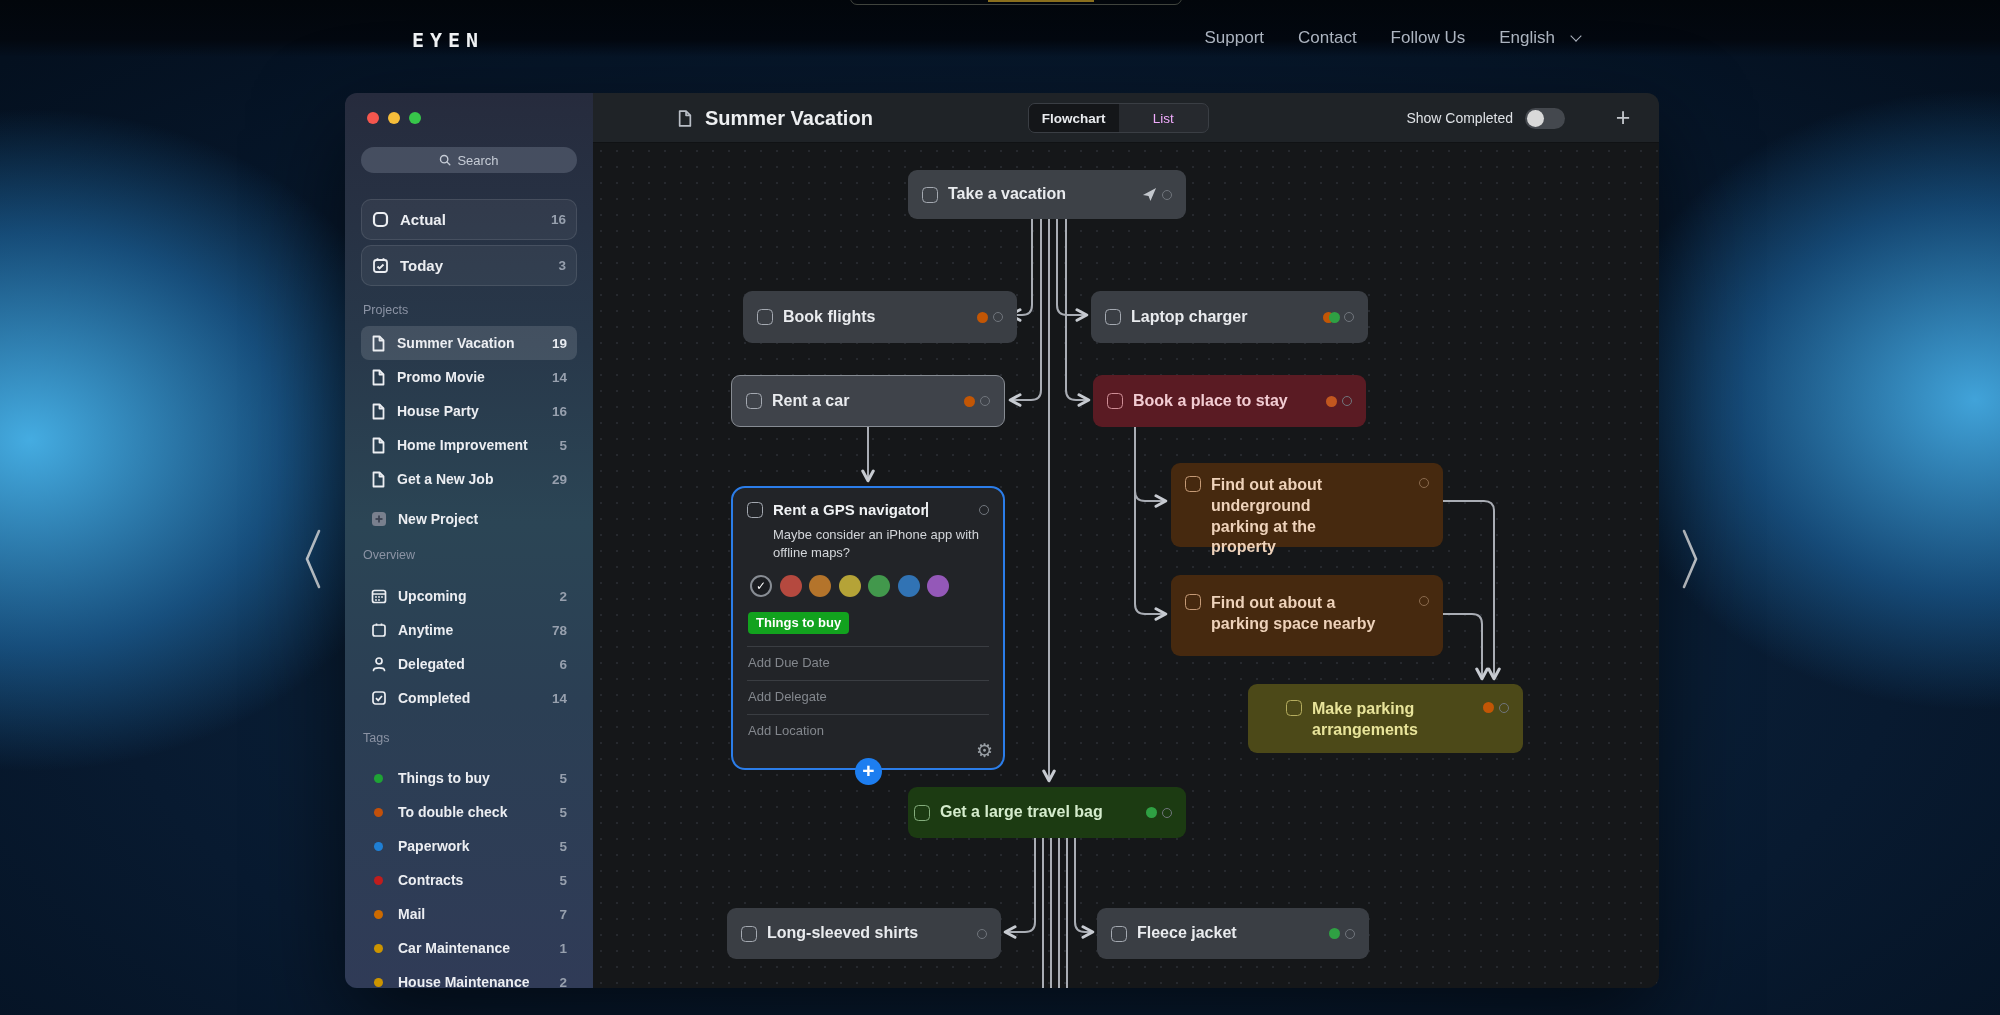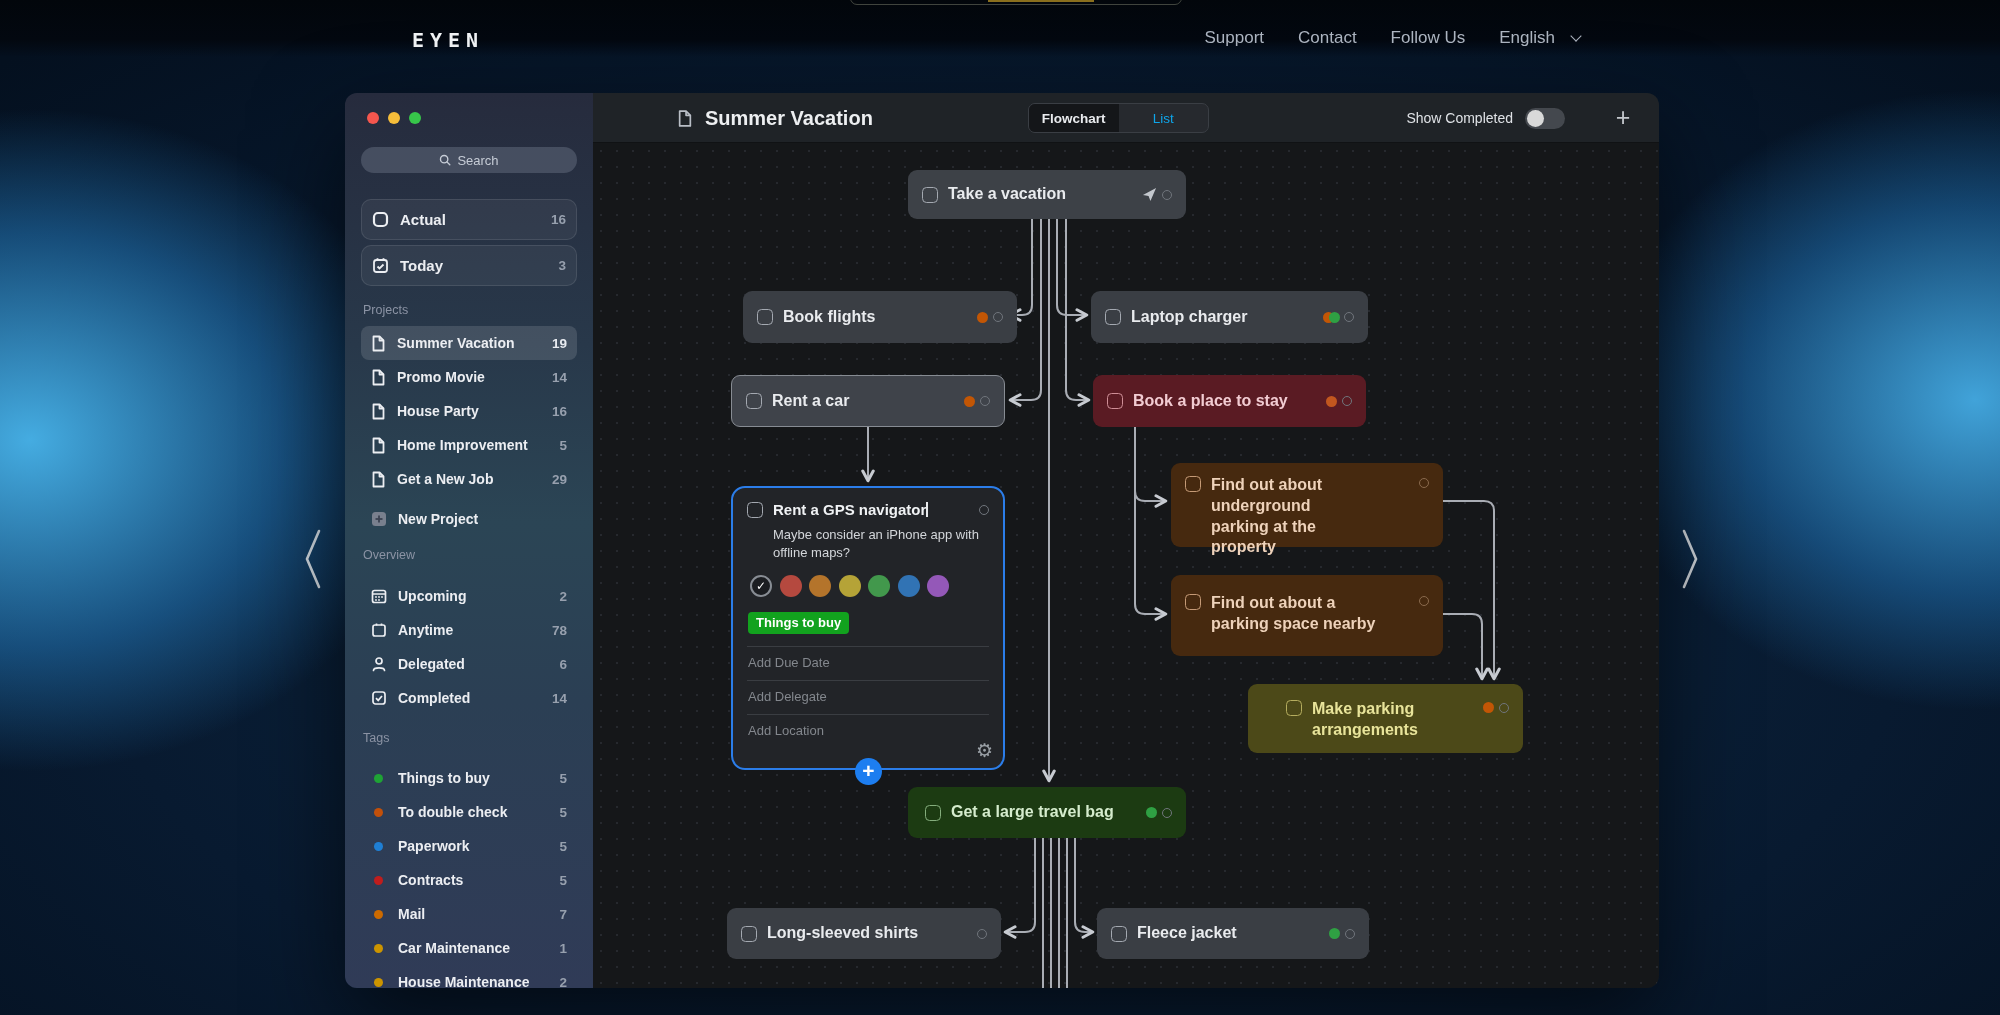--- a/index.html
+++ b/index.html
@@ -43,21 +43,21 @@
   .sel { background:rgba(255,255,255,.13); }
   .sel .cnt { color:#e8ebf0; font-weight:700; }
   .slabel { position:absolute; left:18px; color:#8b93a4; font-size:12.5px; }
   .tagdot { width:9px; height:9px; border-radius:50%; margin:0 4px 0 3px; flex:none; }
   
   .main-header { position:absolute; left:248px; top:0; width:1066px; height:50px; background:#1f2327; border-bottom:1px solid #101214; }
   .title-wrap { position:absolute; left:84px; top:0; height:50px; display:flex; align-items:center; gap:12px; }
   .proj-title { color:#edeff1; font-size:20px; font-weight:700; }
   .seg { position:absolute; left:435px; top:10px; width:181px; height:30px; background:#26292e;
     border:1px solid #3a3e44; border-radius:7px; display:flex; overflow:hidden; }
-  .seg-btn { flex:1; display:flex; align-items:center; justify-content:center; font-size:13.5px; color:#0ea5e9; cursor:pointer; }
+  .seg-btn { flex:1; display:flex; align-items:center; justify-content:center; font-size:13.5px; color:#f0abfc; cursor:pointer; }
   .seg-btn.active { background:#141619; color:#e9ebee; font-weight:600; }
   .showc { position:absolute; right:94px; top:0; height:50px; display:flex; align-items:center; gap:12px; }
   .showc-label { color:#dfe2e6; font-size:14px; }
   .toggle { width:40px; height:21px; border-radius:11px; background:#44484e; position:relative; cursor:pointer; }
   .knob { position:absolute; left:2px; top:2px; width:17px; height:17px; border-radius:50%; background:#d9d9d9; }
   .add-btn { position:absolute; right:22px; top:11px; width:28px; height:28px; color:#c3c7cc; font-size:25px;
     line-height:26px; text-align:center; font-weight:300; cursor:pointer; }
   
   .canvas { position:absolute; left:248px; top:50px; width:1066px; height:845px; background:#151719;
     background-image:radial-gradient(circle,#26292e 1.3px, transparent 1.4px); background-size:16px 16px; }
@@ -407,21 +407,21 @@
 
     <div class="node n-olive multi" style="left: 655px; top: 541px; width: 275px; height: 69px; padding-top: 15px; padding-left: 38px; background: rgb(76, 73, 24);">
       <span class="cb"></span>
       <span class="node-label" style="max-width:125px;">Make parking arrangements</span>
       <span class="dots" style="margin-top:3px;">
           <span class="dot" style="background: rgb(194, 86, 5);"></span>
           <span class="ring"></span>
         </span>
     </div>
 
-    <div class="node n-green" style="left: 315px; top: 644px; width: 278px; height: 51px; padding-left: 17px; background: rgb(28, 59, 18);">
+    <div class="node n-green" style="left: 315px; top: 644px; width: 278px; height: 51px; padding-left: 6px; background: rgb(28, 59, 18);">
       <span class="cb"></span>
       <span class="node-label">Get a large travel bag</span>
       <span class="dots">
           <span class="dot" style="background: rgb(47, 160, 67);"></span>
           <span class="ring"></span>
         </span>
     </div>
 
     <div class="node" style="left: 504px; top: 765px; width: 272px; height: 51px; background: rgb(58, 62, 68);">
       <span class="cb"></span>

